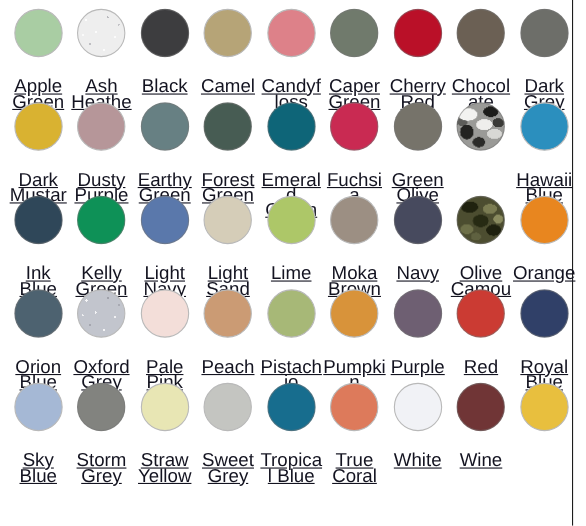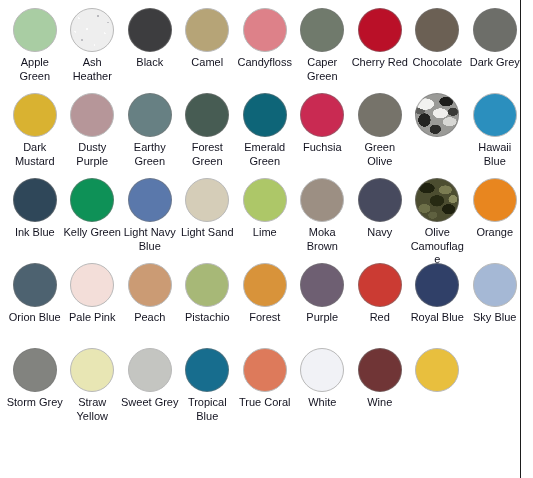--- a/index.html
+++ b/index.html
@@ -52,27 +52,28 @@
     flex: 0 0 auto;
     position: relative;
     overflow: hidden;
   }
 
   .swatch-disc.light-edge {
     border: 1px solid #b9b9b9;
   }
 
   .swatch-label {
-    margin-top: 4px;
-    font-size: 11px;
+    margin-top: 20px;
+    font-size: 17px;
     line-height: 13.5px;
     text-align: center;
     width: 57.5px;
     word-wrap: break-word;
     color: #131320;
+    text-decoration: underline;
   }
 
   
   .camo-grey {
     background-color: #9a9a97;
     background-image:
       radial-gradient(ellipse 34% 22% at 22% 24%, #f2f2f0 0 60%, transparent 62%),
       radial-gradient(ellipse 26% 18% at 72% 18%, #1d1d1b 0 62%, transparent 64%),
       radial-gradient(ellipse 30% 20% at 58% 46%, #efeeec 0 58%, transparent 60%),
       radial-gradient(ellipse 24% 26% at 20% 62%, #232321 0 60%, transparent 62%),
@@ -221,34 +222,38 @@
       </div>
       <div class="swatch-cell">
         <div class="swatch-disc light-edge" style="background-color: rgb(232, 134, 31);"></div>
         <div class="swatch-label">Orange</div>
       </div>
       <div class="swatch-cell">
         <div class="swatch-disc" style="background-color: rgb(77, 98, 112);"></div>
         <div class="swatch-label">Orion Blue</div>
       </div>
       <div class="swatch-cell">
+        <div class="swatch-disc light-edge heather" style="background-color: rgb(194, 197, 205);"></div>
+        <div class="swatch-label">Oxford Grey</div>
+      </div>
+      <div class="swatch-cell">
         <div class="swatch-disc light-edge" style="background-color: rgb(243, 222, 217);"></div>
         <div class="swatch-label">Pale Pink</div>
       </div>
       <div class="swatch-cell">
         <div class="swatch-disc light-edge" style="background-color: rgb(203, 155, 116);"></div>
         <div class="swatch-label">Peach</div>
       </div>
       <div class="swatch-cell">
         <div class="swatch-disc light-edge" style="background-color: rgb(167, 184, 119);"></div>
         <div class="swatch-label">Pistachio</div>
       </div>
       <div class="swatch-cell">
         <div class="swatch-disc light-edge" style="background-color: rgb(216, 147, 58);"></div>
-        <div class="swatch-label">Forest</div>
+        <div class="swatch-label">Pumpkin</div>
       </div>
       <div class="swatch-cell">
         <div class="swatch-disc" style="background-color: rgb(110, 95, 114);"></div>
         <div class="swatch-label">Purple</div>
       </div>
       <div class="swatch-cell">
         <div class="swatch-disc" style="background-color: rgb(203, 59, 51);"></div>
         <div class="swatch-label">Red</div>
       </div>
       <div class="swatch-cell">

